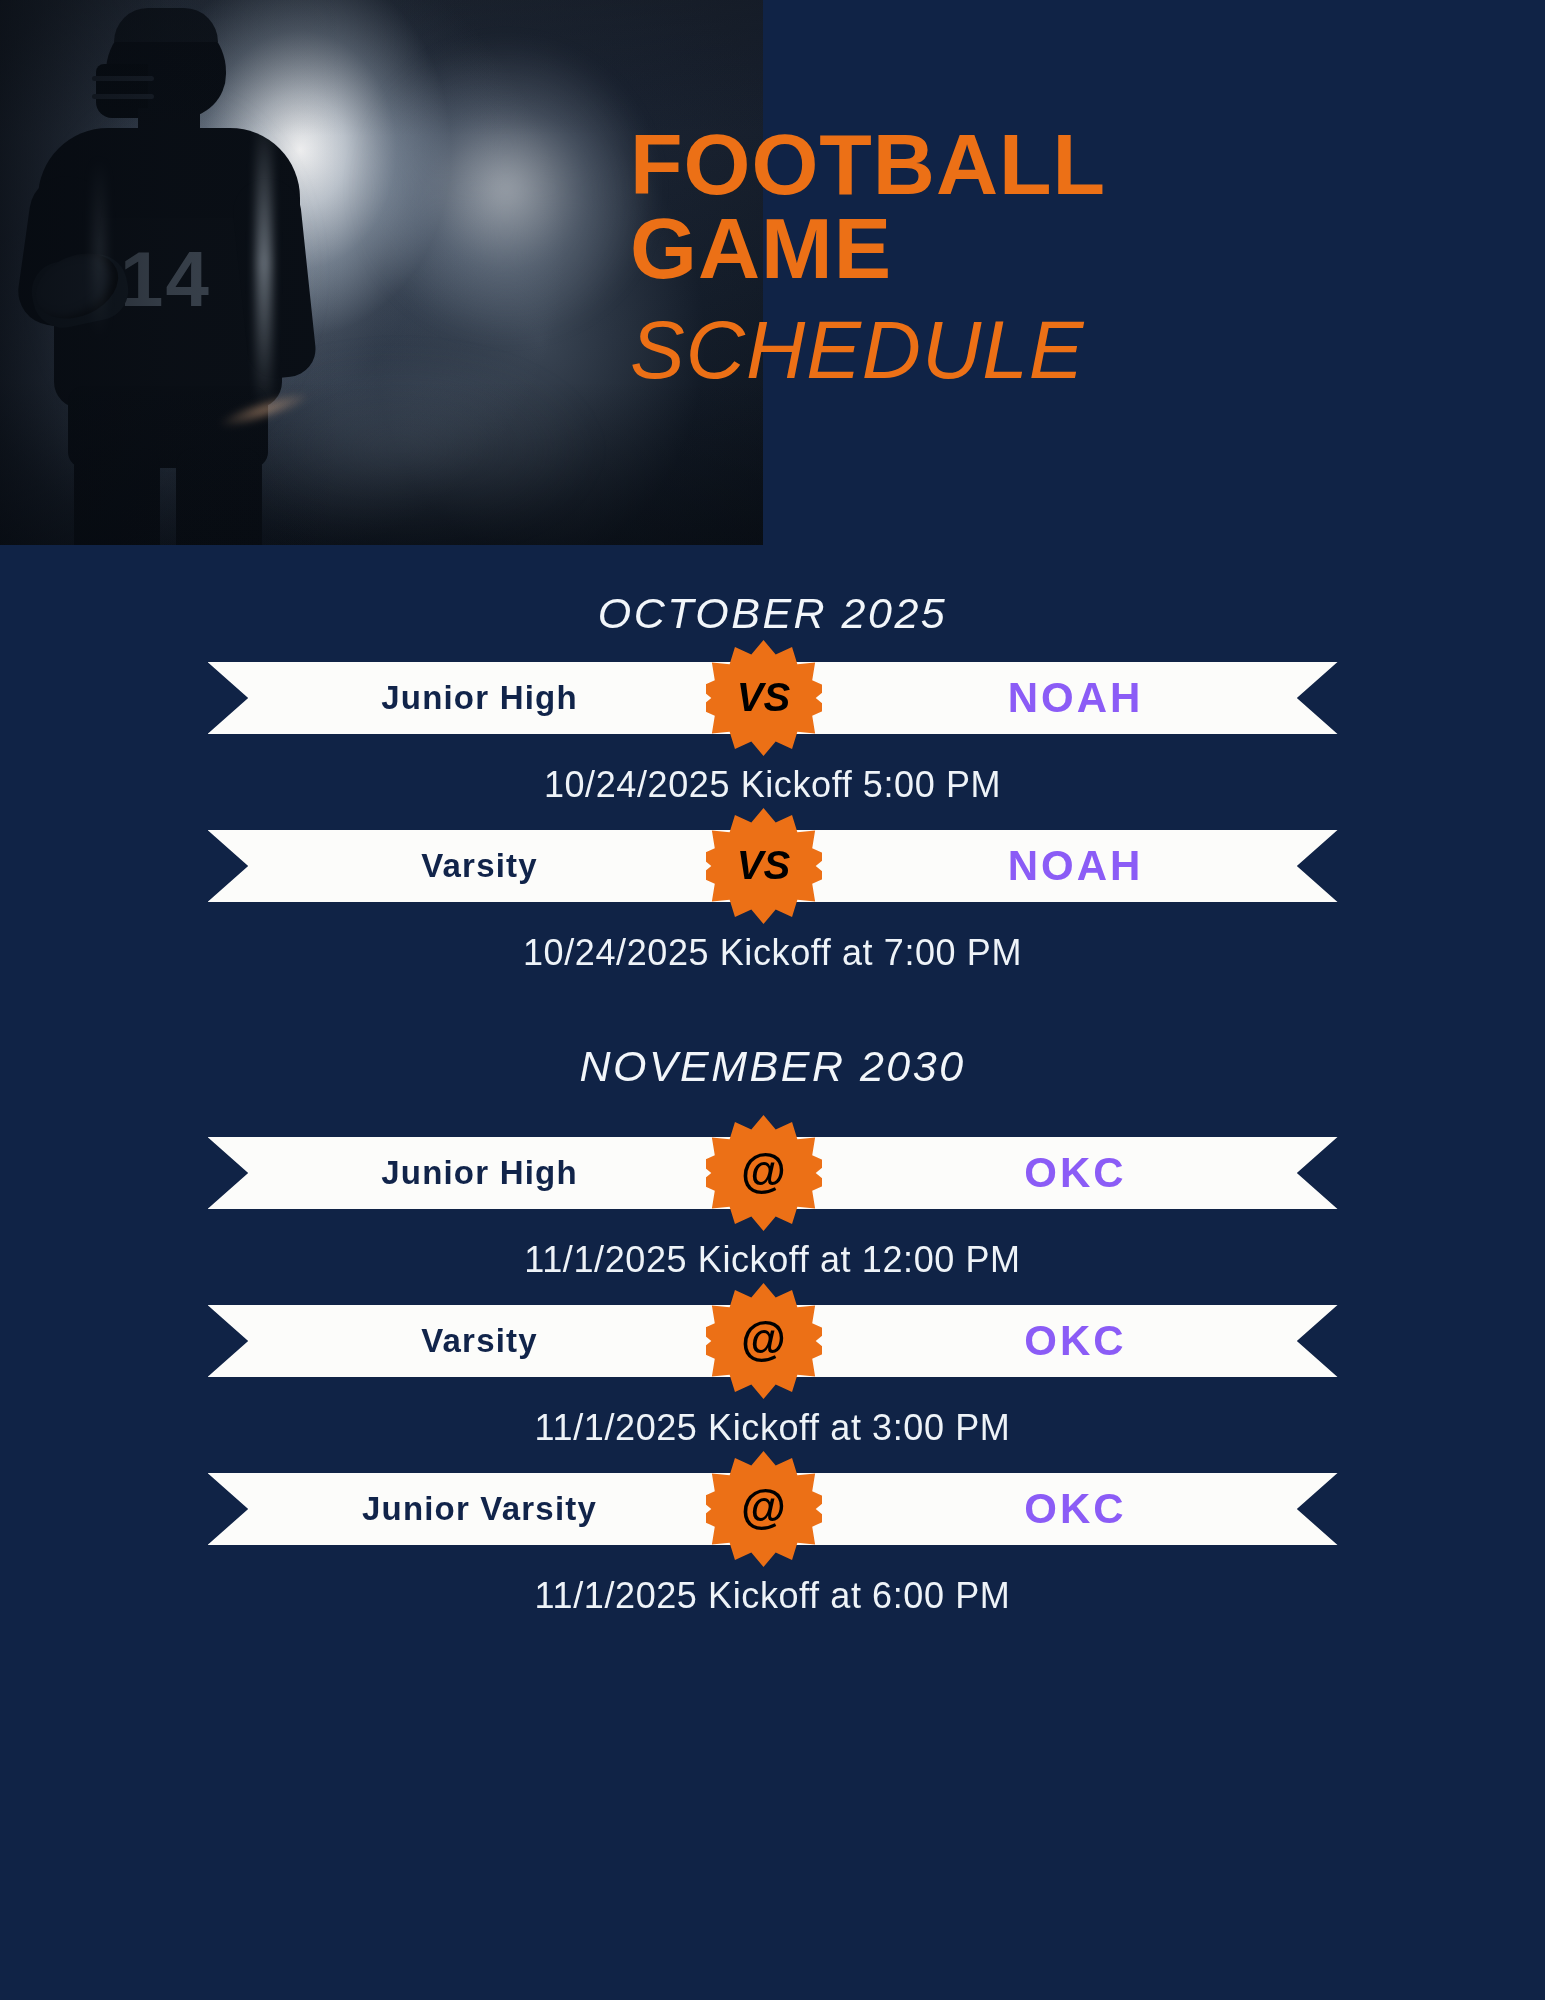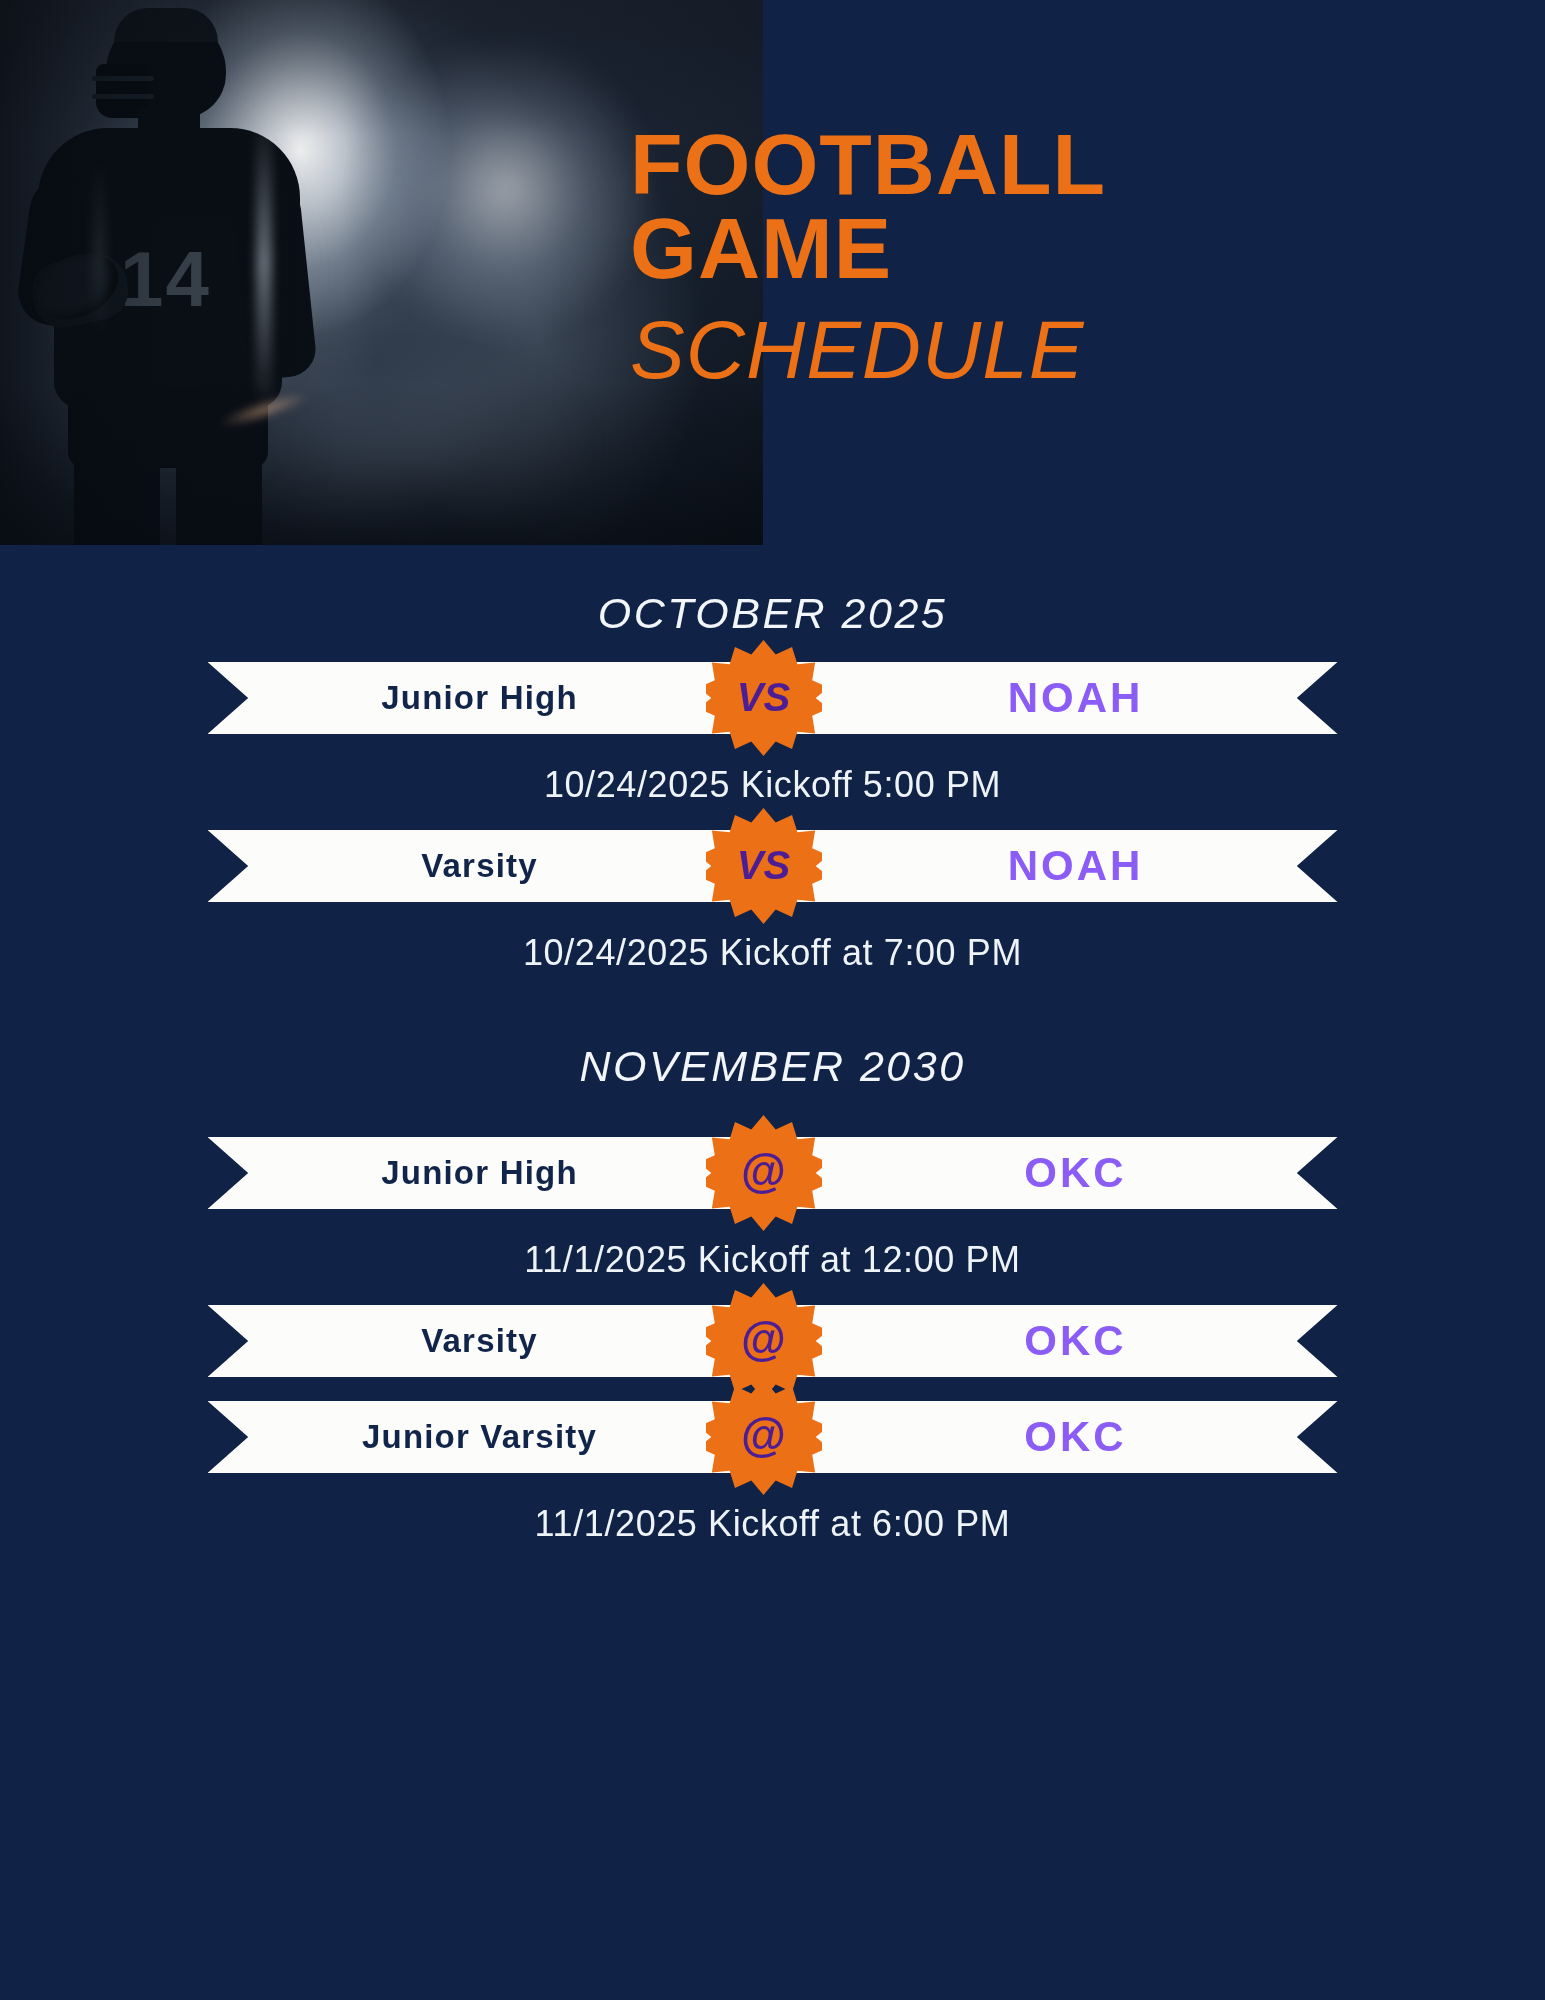--- a/index.html
+++ b/index.html
@@ -349,21 +349,21 @@
       25.4% 94.0%, 20.8% 79.0%, 5.5% 80.5%, 8.0% 65.2%,
       -6% 59.0%, 5.0% 50%, -6% 41.0%, 8.0% 34.8%,
       5.5% 19.5%, 20.8% 21.0%, 25.4% 6.0%, 39.5% 12.5%
     );
     display: flex;
     align-items: center;
     justify-content: center;
     z-index: 3;
   }
   .badge-text {
-    color: #4c1d95;
+    color: #000000;
     font-family: "Liberation Sans", sans-serif;
     font-weight: bold;
     font-style: italic;
     font-size: 40px;
     letter-spacing: 0px;
     line-height: 1;
     transform: translateY(-1px);
   }
   .badge-text.at {
     font-style: normal;
@@ -487,20 +487,21 @@
         <div class="ribbon-row">
           <div class="team-home">Varsity</div>
           <div class="badge-slot">
             <div class="badge">
               <span class="badge-text at">@</span>
             </div>
           </div>
           <div class="team-away">OKC</div>
         </div>
       </div>
+      <p class="kickoff">11/1/2025 Kickoff at 3:00 PM</p>
     </div>
 
     <div class="game-block">
       <div class="ribbon-wrap">
         <div class="ribbon"></div>
         <div class="ribbon-row">
           <div class="team-home">Junior Varsity</div>
           <div class="badge-slot">
             <div class="badge">
               <span class="badge-text at">@</span>

